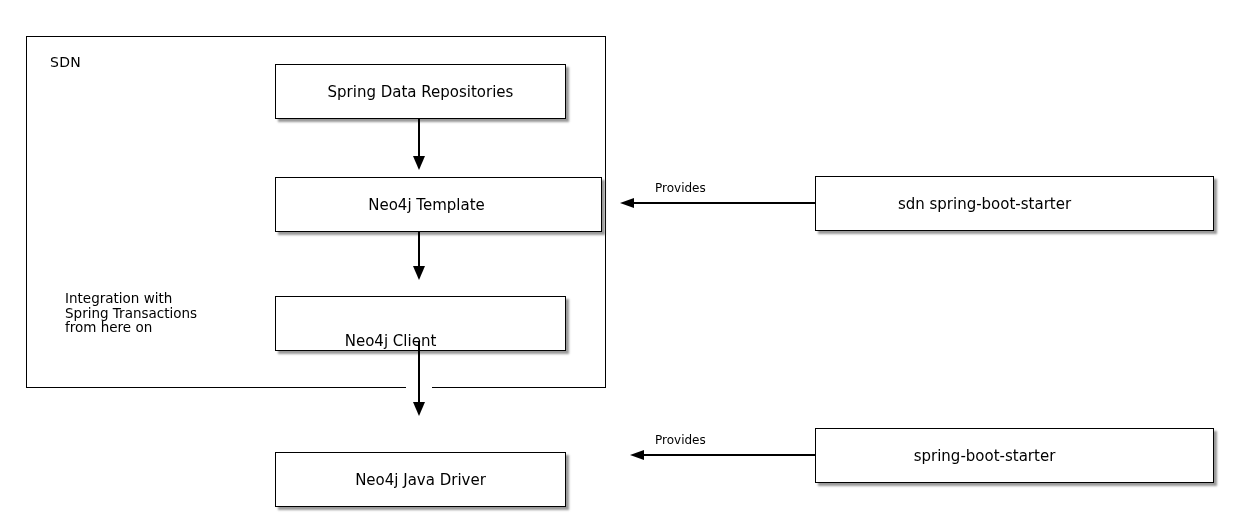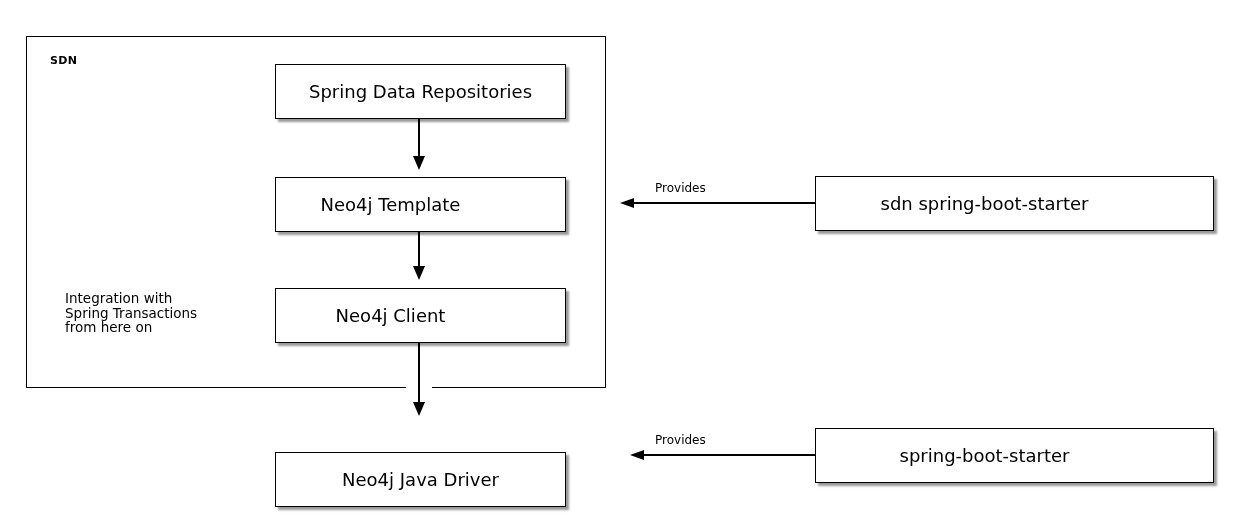--- a/index.html
+++ b/index.html
@@ -21,22 +21,22 @@
     position: absolute;
     left: 26px; top: 36px;
     width: 578px; height: 350px;
     border: 1.5px solid #000000;
     background: #ffffff;
     z-index: 1;
   }
   .group-label {
     position: absolute;
     left: 50px; top: 54px;
-    font-size: 11px;
-    font-weight: bold;
+    font-size: 14px;
+    font-weight: normal;
     letter-spacing: 0.3px;
     z-index: 4;
   }
   
   .border-gap {
     position: absolute;
     left: 406px; top: 383px;
     width: 26px; height: 6px;
     background: #ffffff;
     z-index: 2;
@@ -46,27 +46,27 @@
     position: absolute;
     border: 1.5px solid #000000;
     background: #ffffff;
     box-shadow: 3px 3px 2px rgba(70,70,70,0.55);
     display: flex;
     align-items: center;
     justify-content: center;
     z-index: 3;
   }
   .node .lbl {
-    font-size: 18px;
+    font-size: 15px;
     white-space: nowrap;
   }
   .node .nudge { transform: translateX(-30px); }
   .n-repositories { left: 275px; top: 64px;  width: 289px; height: 53px; }
-  .n-template     { left: 275px; top: 177px; width: 289px; height: 53px; }
-  .n-client       { left: 275px; top: 288px; width: 289px; height: 53px; }
+  .n-template     { left: 275px; top: 177px; width: 289px; height: 53px; padding-left: 36px; }
+  .n-client       { left: 275px; top: 296px; width: 289px; height: 53px; align-items: flex-end; }
   .n-driver       { left: 275px; top: 452px; width: 289px; height: 53px; }
   .n-sdn-starter  { left: 815px; top: 176px; width: 397px; height: 53px; }
   .n-boot-starter { left: 815px; top: 428px; width: 397px; height: 53px; }
   
   .vline {
     position: absolute;
     width: 2px;
     background: #000000;
     left: 418px;
     z-index: 3;

